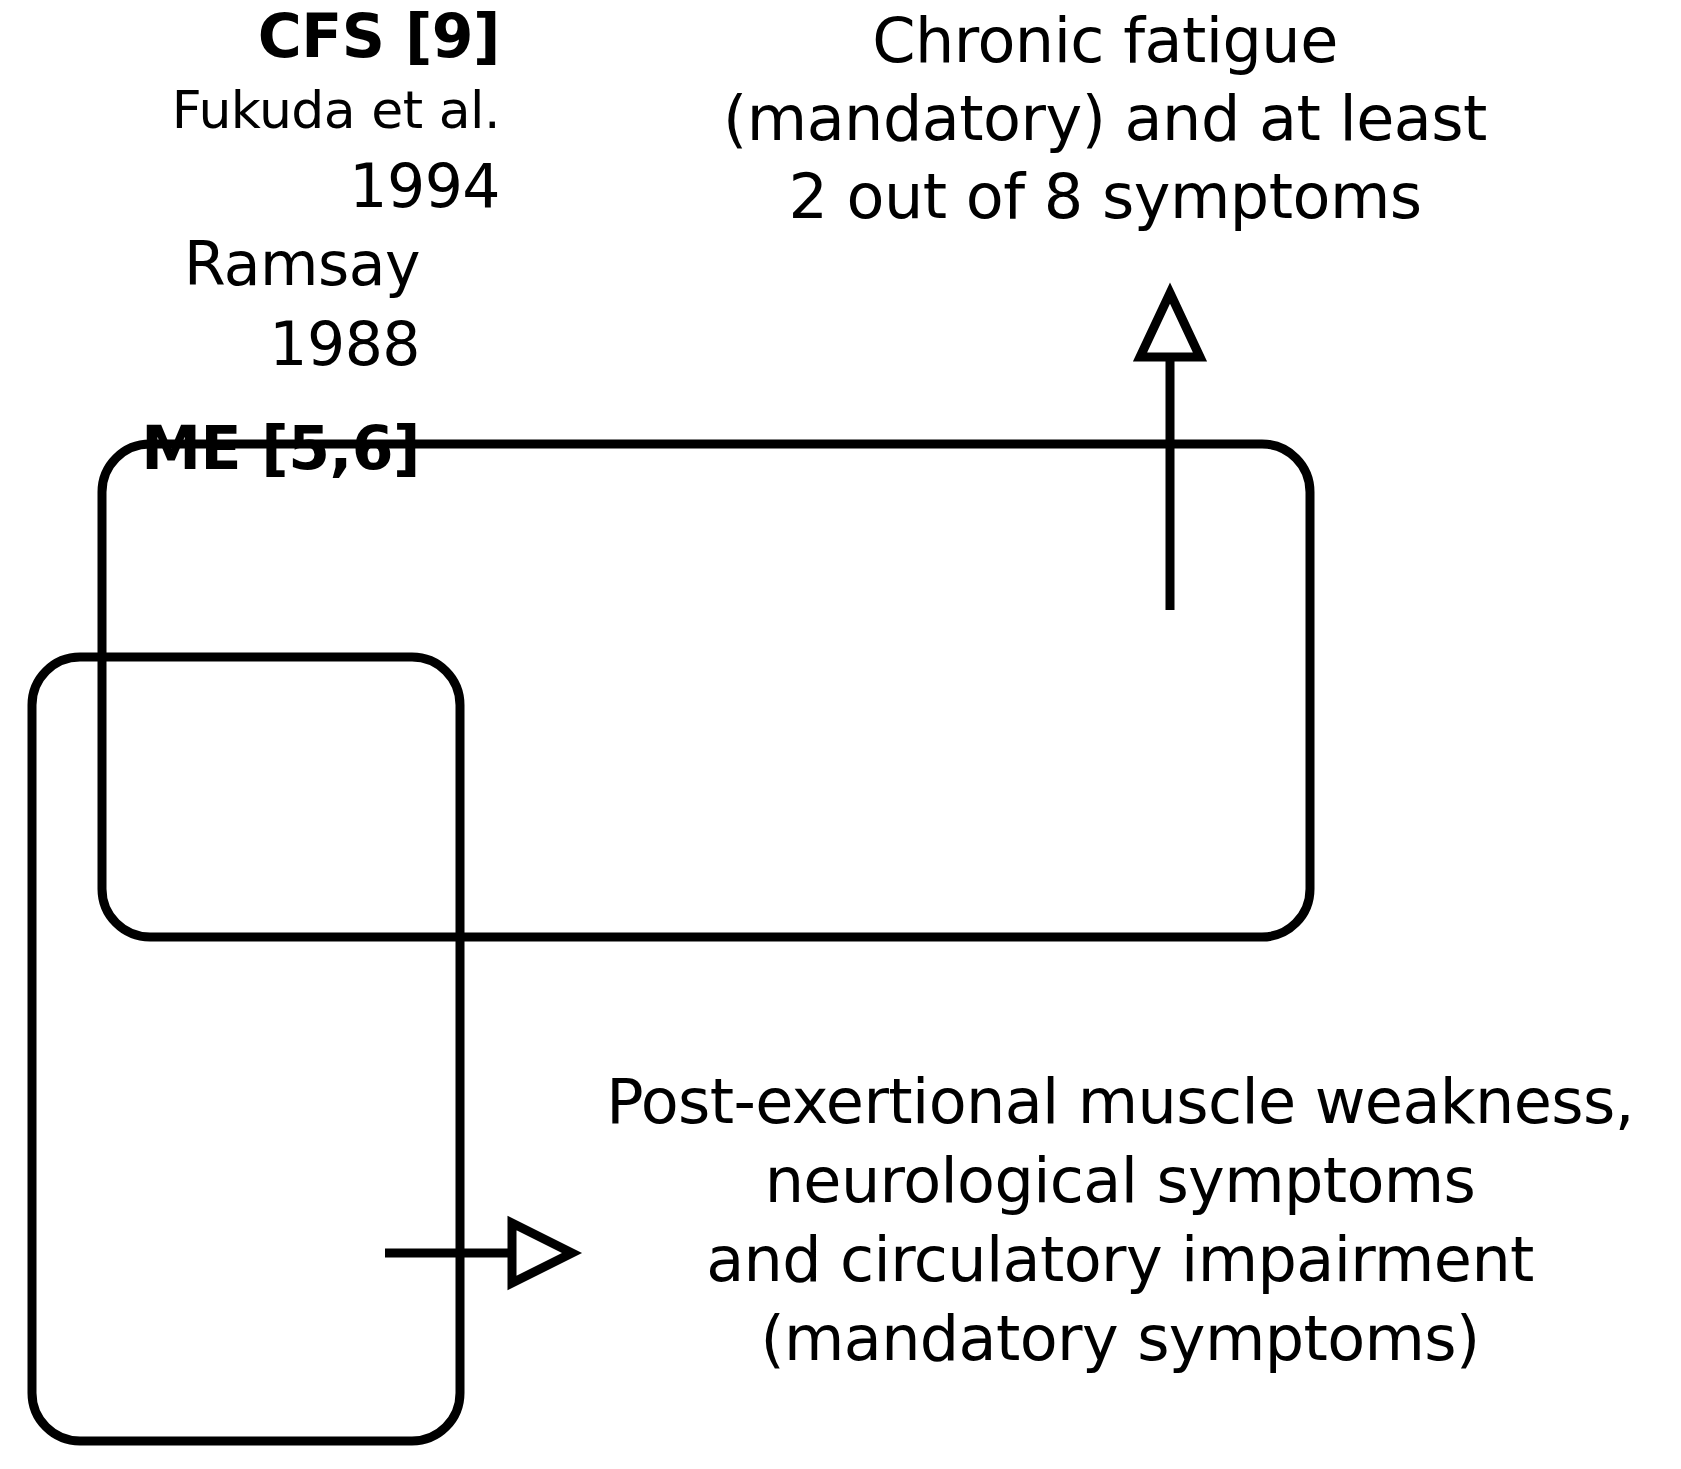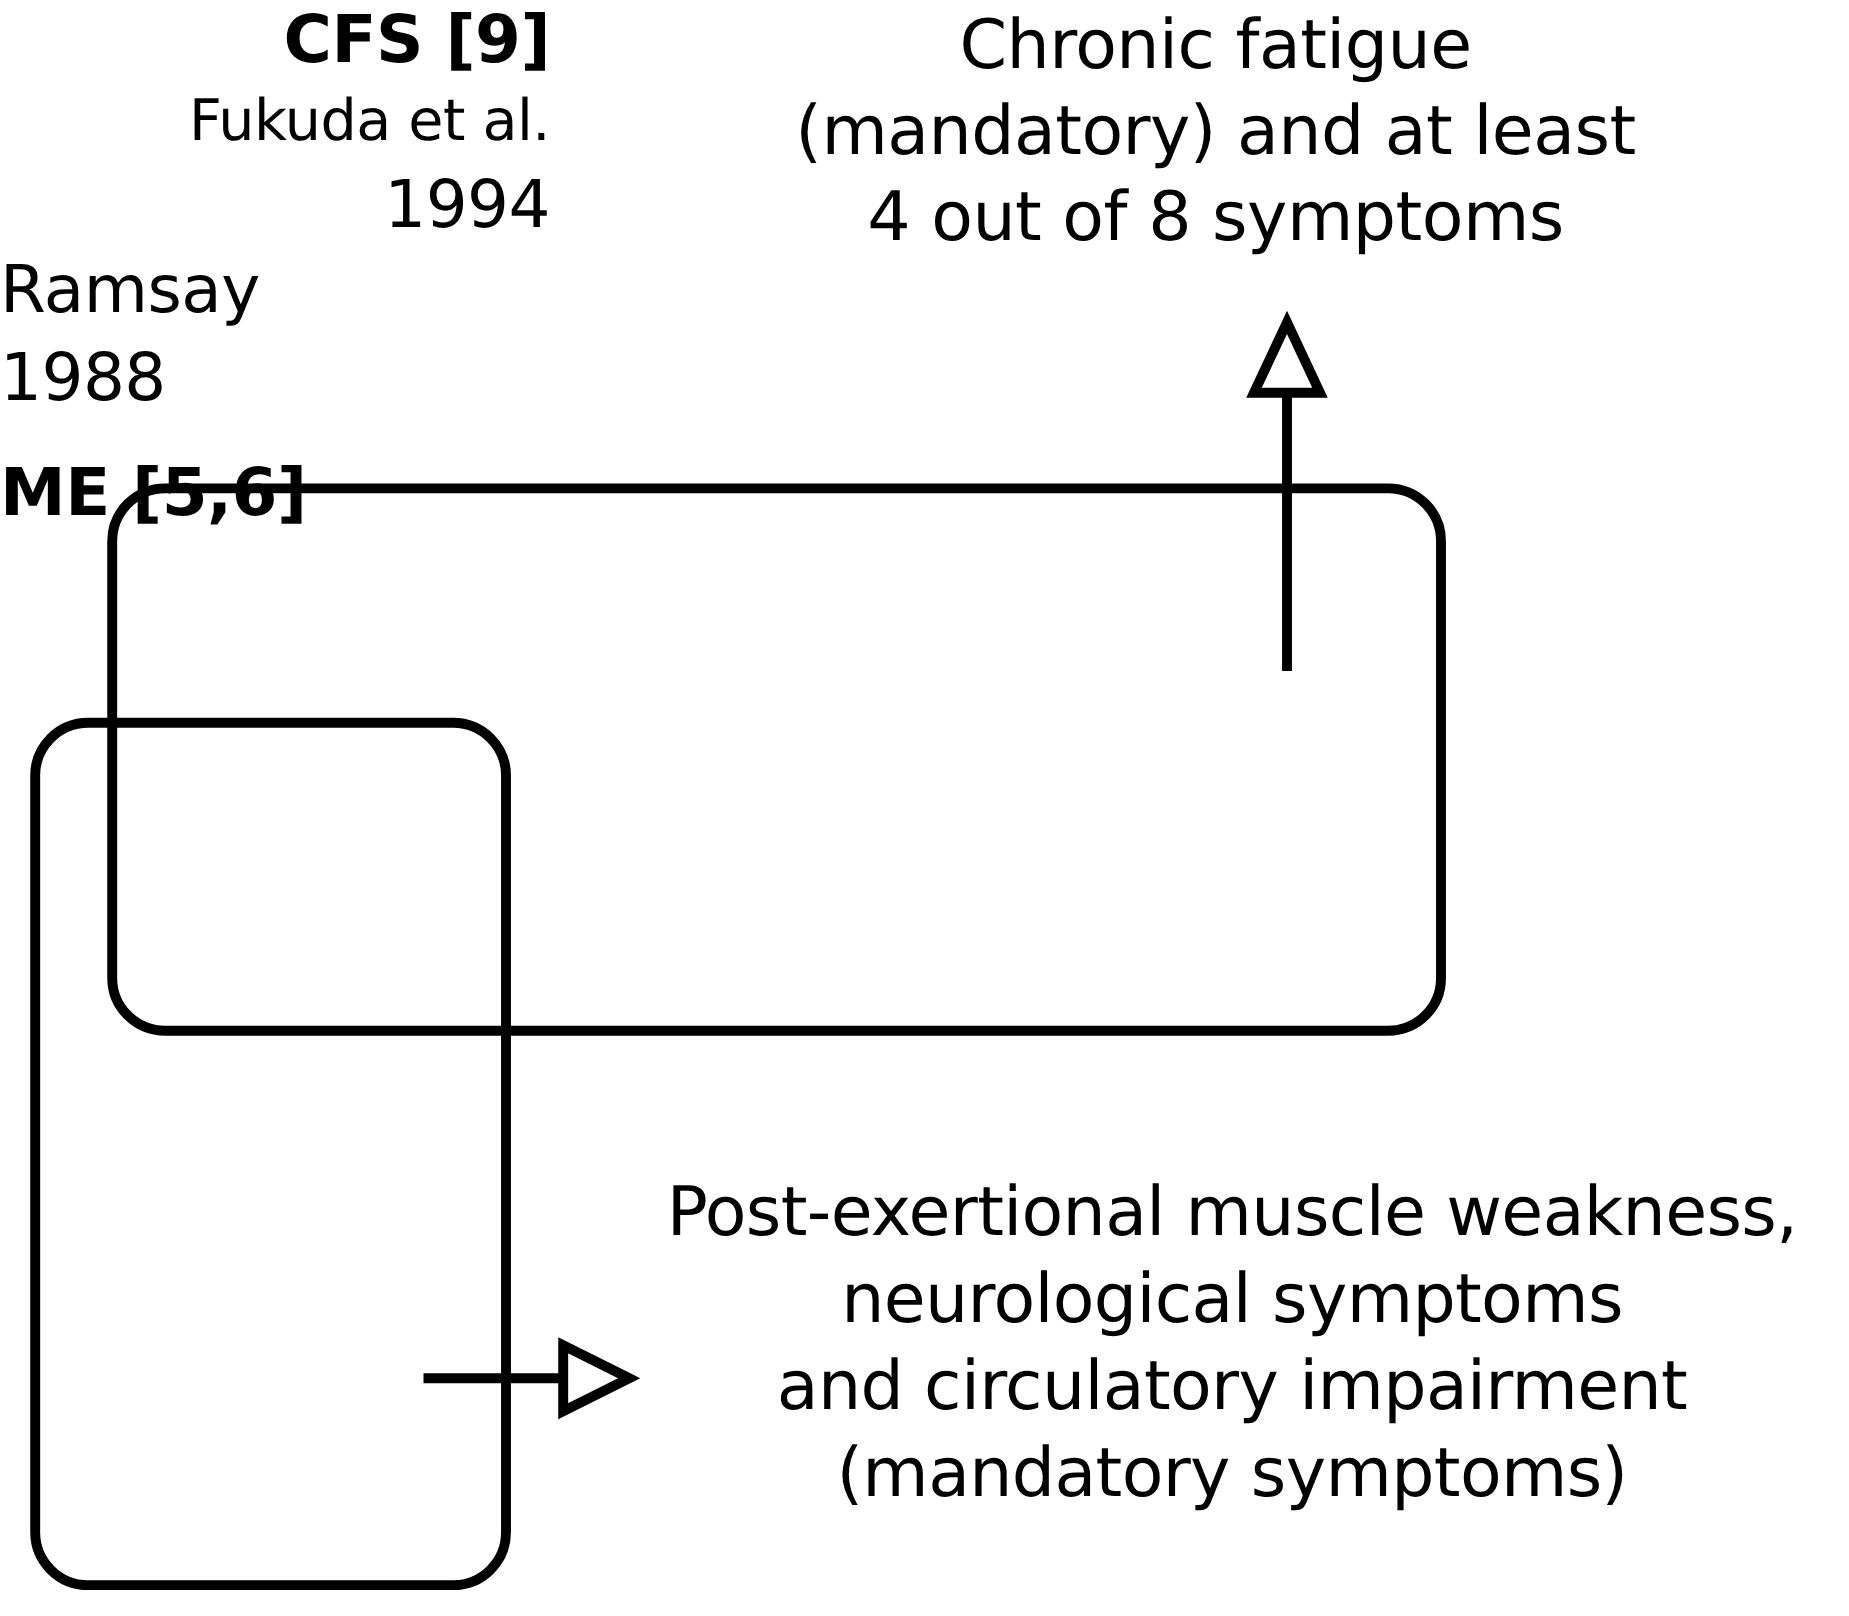--- a/index.html
+++ b/index.html
@@ -63,21 +63,21 @@
     font-size: 60px;
     line-height: 76px;
     letter-spacing: -0.5px;
   }
 
   
   #me-group {
     left: 35px;
     top: 995px;
     width: 420px;
-    text-align: left;
+    text-align: right;
   }
   #me-author {
     font-size: 60px;
     line-height: 80px;
     letter-spacing: -0.5px;
   }
   #me-year {
     font-size: 60px;
     line-height: 80px;
     letter-spacing: -0.5px;
@@ -116,21 +116,21 @@
 
     <polygon points="1170,293 1200,357 1140,357" fill="#ffffff" stroke="#000000" stroke-width="9" stroke-linejoin="miter"></polygon>
 
     <line x1="385" y1="1253" x2="520" y2="1253" stroke="#000000" stroke-width="9"></line>
 
     <polygon points="572,1253 512,1223 512,1283" fill="#ffffff" stroke="#000000" stroke-width="9" stroke-linejoin="miter"></polygon>
   </svg>
 
   <div class="txt" id="top-caption">Chronic fatigue
 (mandatory) and at least
-4 out of 8 symptoms</div>
+2 out of 8 symptoms</div>
 
   <div id="cfs-group">
     <div id="cfs-title">CFS [9]</div>
     <div id="cfs-author">Fukuda et al.</div>
     <div id="cfs-year">1994</div>
   </div>
 
   <div id="me-group">
     <div id="me-author">Ramsay</div>
     <div id="me-year">1988</div>

